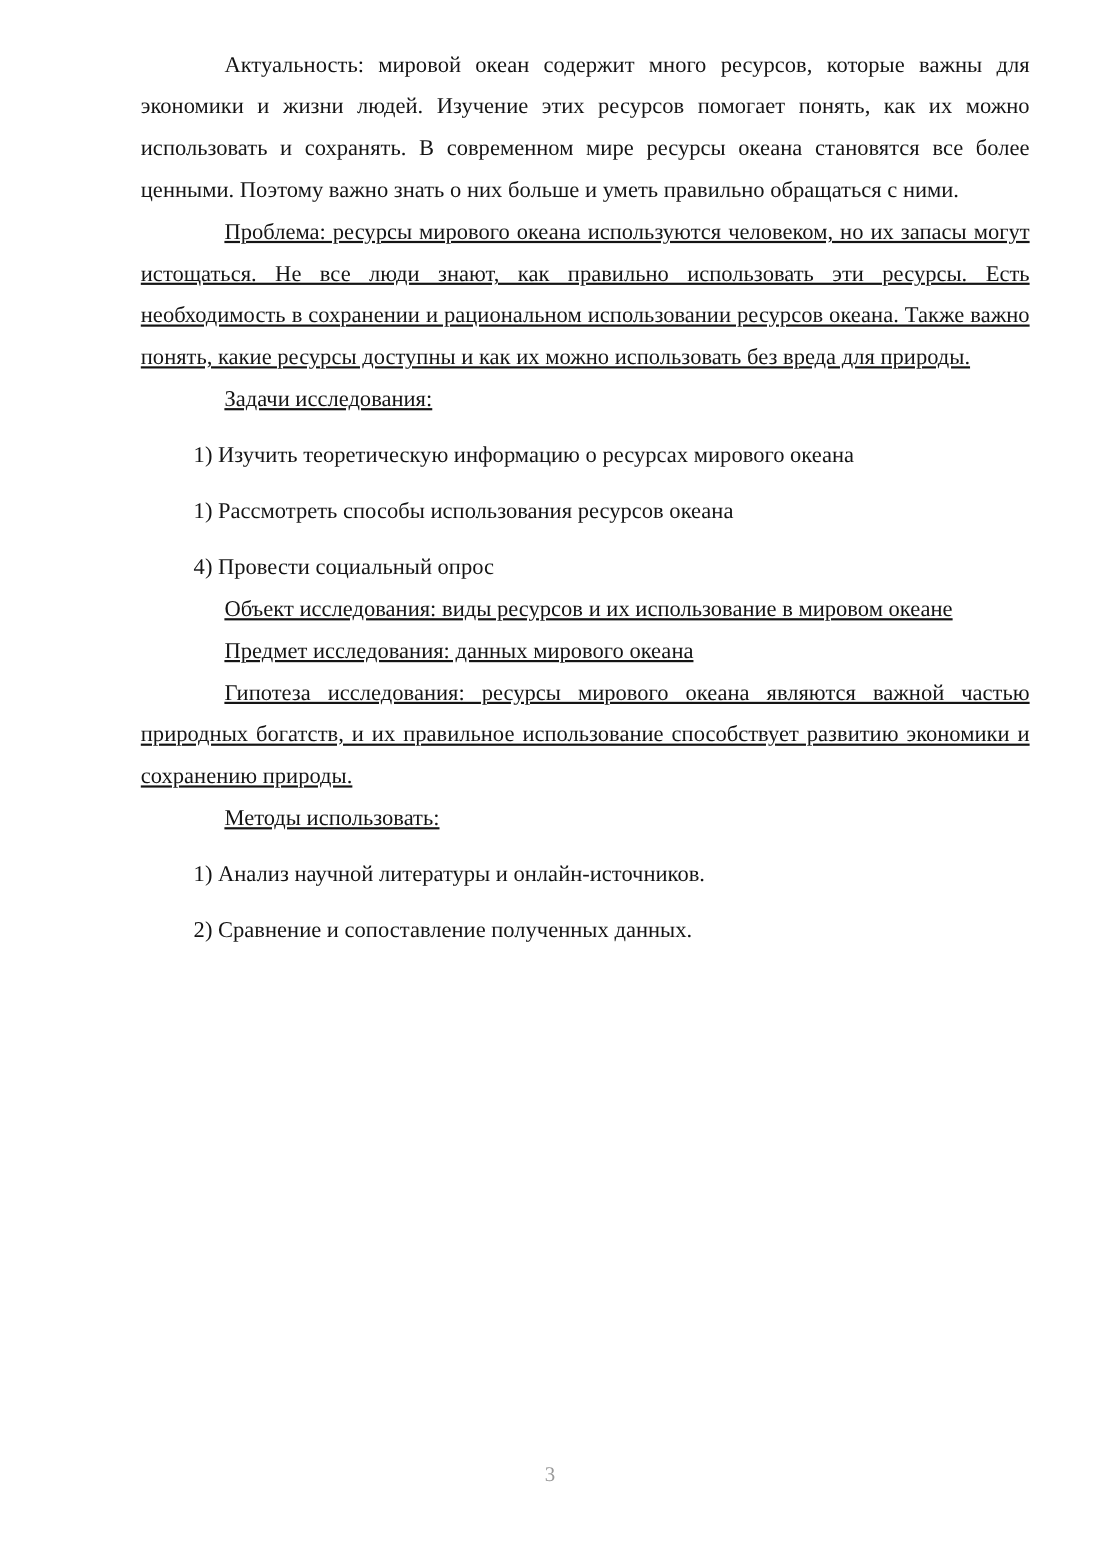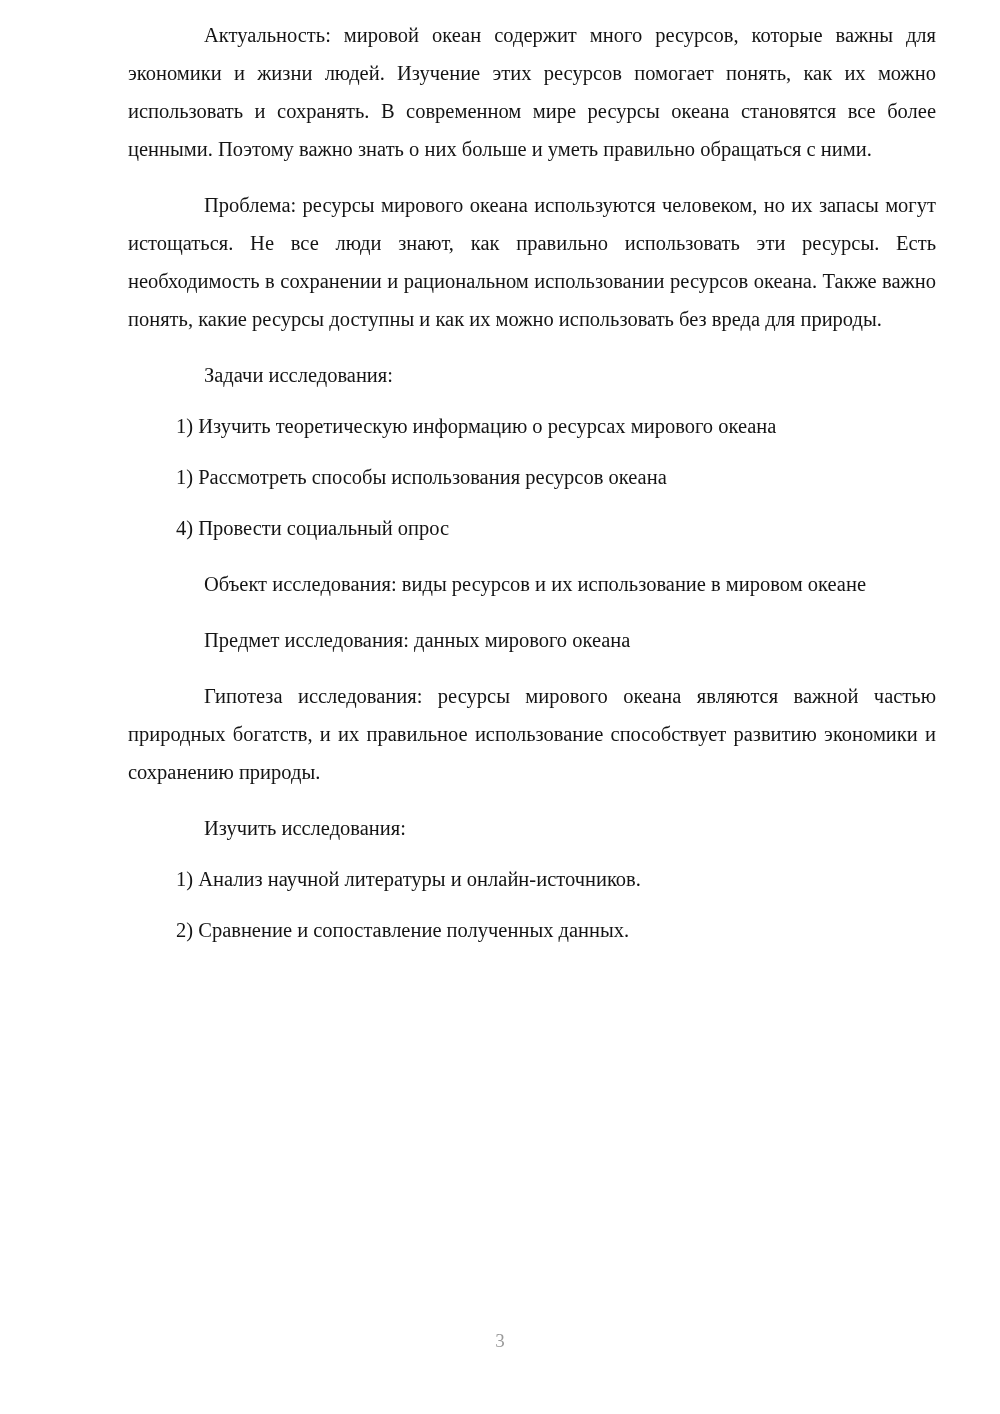--- a/index.html
+++ b/index.html
@@ -41,24 +41,24 @@
     line-height: 38px;
     text-align: justify;
     text-justify: inter-word;
     text-indent: 76px;
     margin: 0;
     padding: 0;
     color: #141414;
     hyphens: none;
   }
   p.para.first {
-    margin-top: 16px;
+    margin-top: 40px;
   }
   p.para.gap {
-    margin-top: 18px;
+    text-decoration: underline;
   }
   p.para.noindent-run {
     text-align: left;
   }
   p.list-item {
     font-size: 20.5px;
     line-height: 38px;
     text-align: left;
     text-indent: 0;
     margin: 0;
@@ -105,21 +105,21 @@
 
     <p class="list-item gap">4) Провести социальный опрос</p>
 
 
     <p class="para gap noindent-run">Объект исследования: виды ресурсов и их использование в мировом океане</p>
 
     <p class="para gap tight">Предмет исследования: данных мирового океана</p>
 
     <p class="para gap">Гипотеза исследования: ресурсы мирового океана являются важной частью природных богатств, и их правильное использование способствует развитию экономики и сохранению природы.</p>
 
-    <p class="para gap tight">Изучить исследования:</p>
+    <p class="para gap tight">Методы использовать:</p>
 
     <p class="list-item gap">1) Анализ научной литературы и онлайн-источников.</p>
 
     <p class="list-item gap">2) Сравнение и сопоставление полученных данных.</p>
 
   </div>
 
   <div class="page-number">3</div>
 
 </div>

